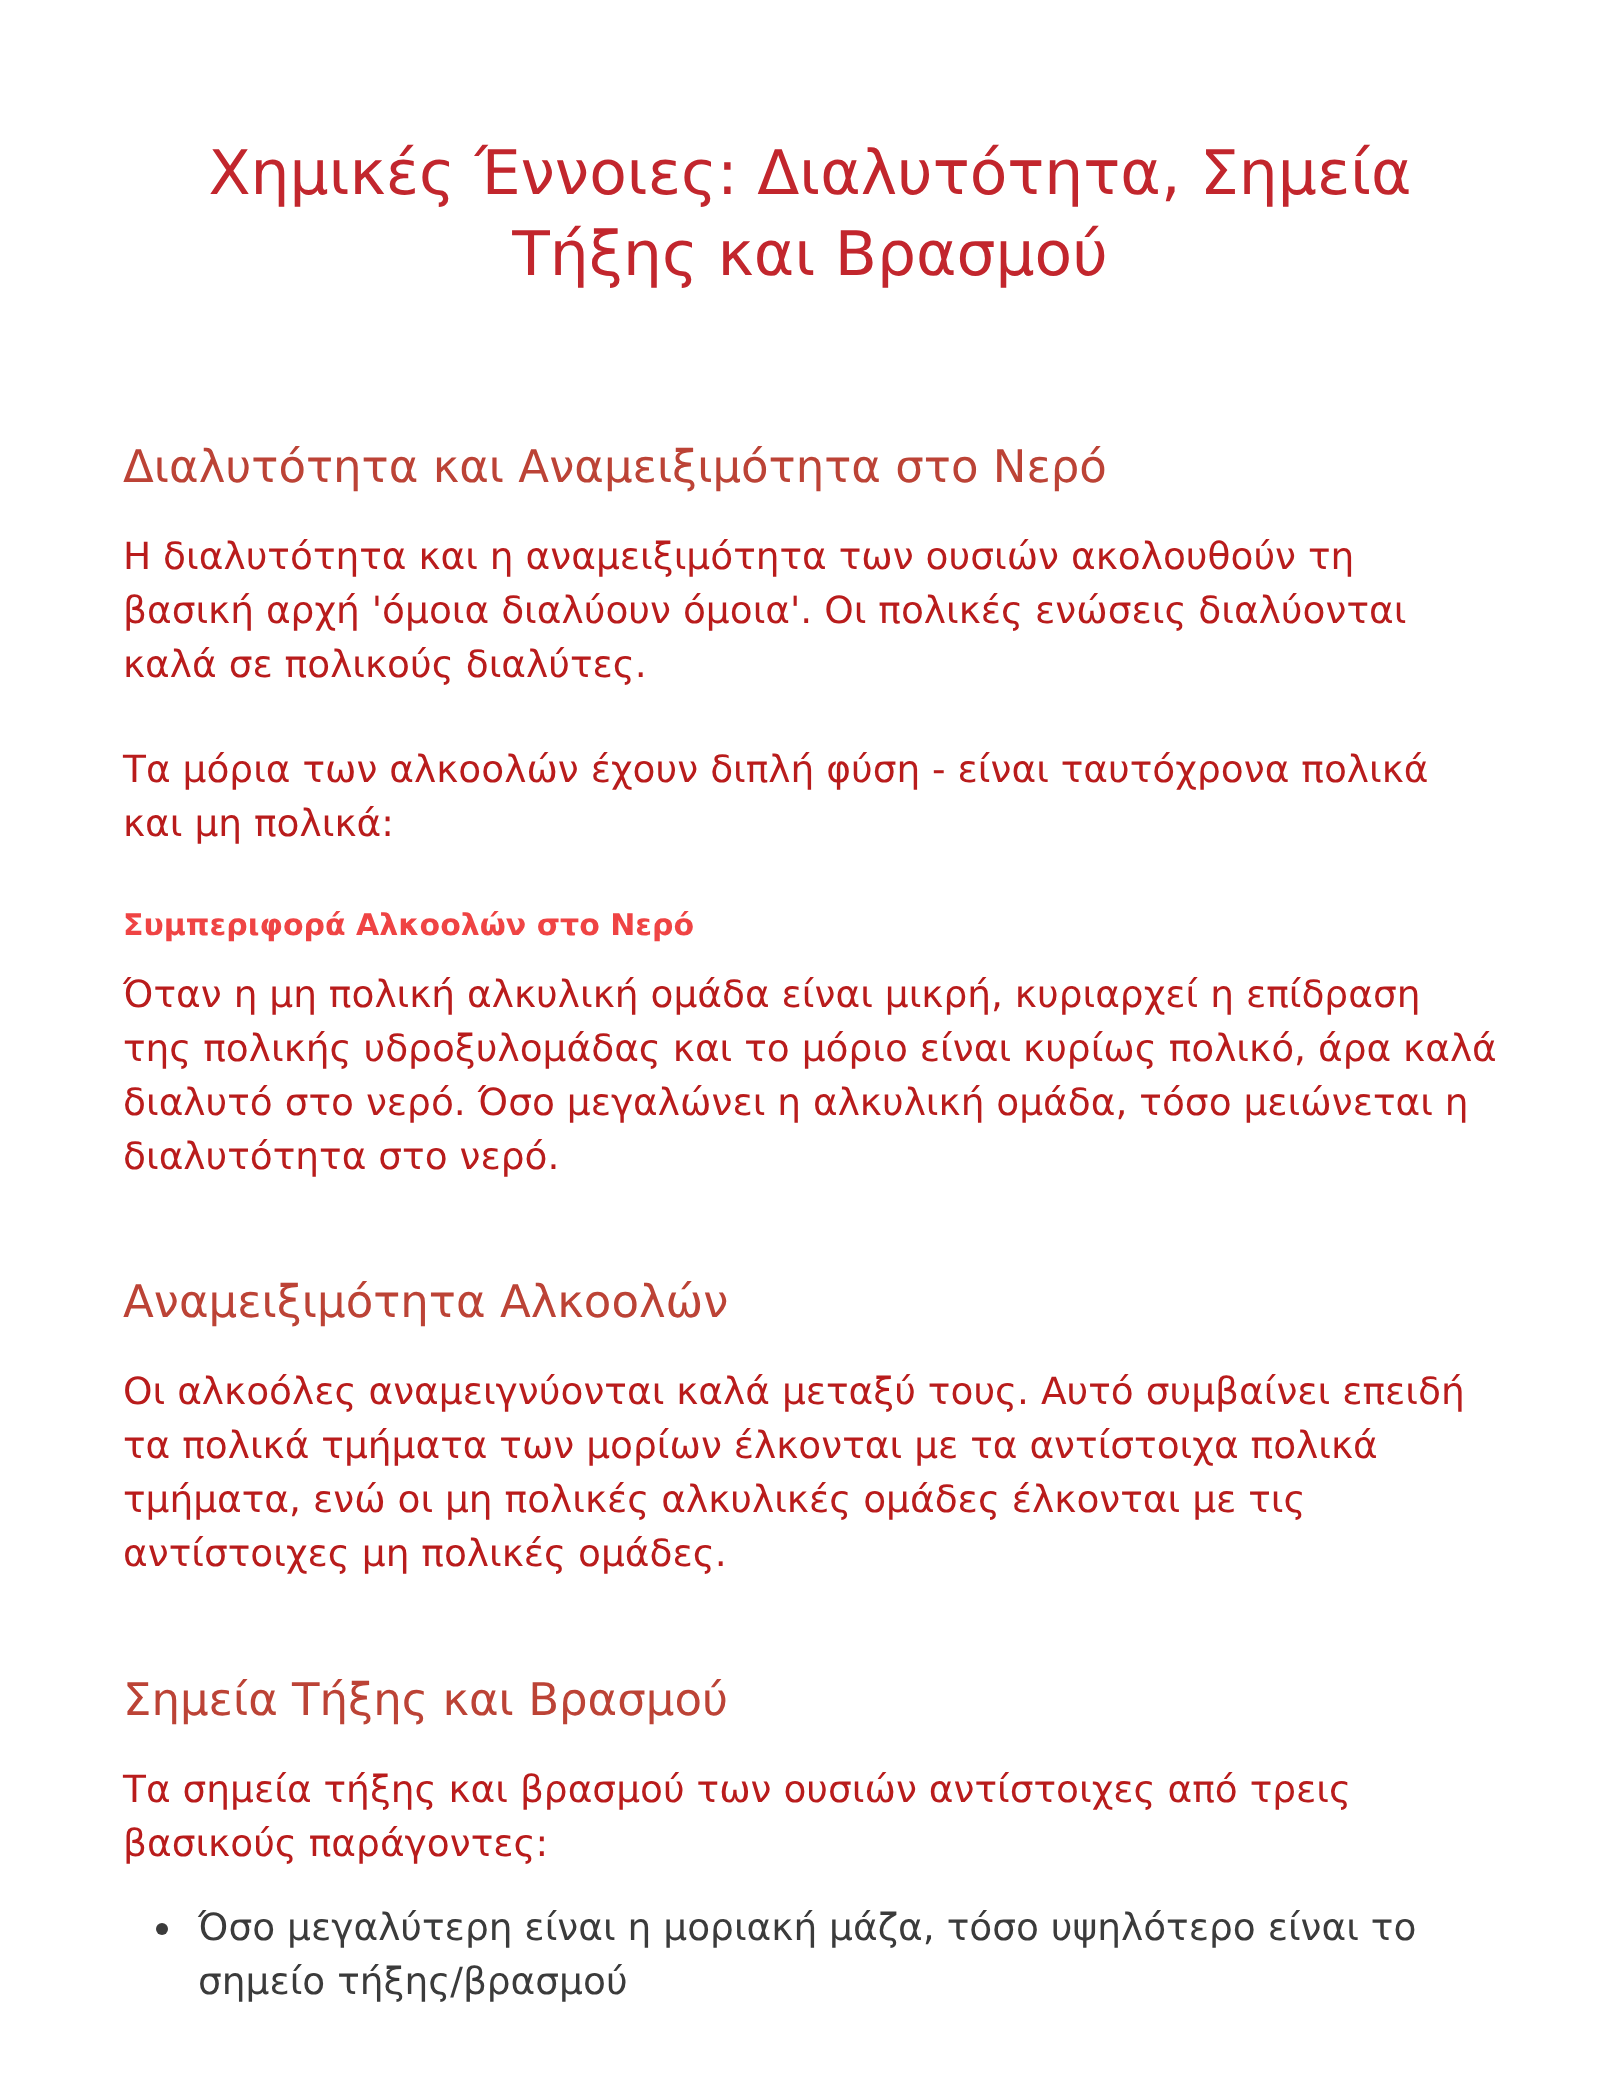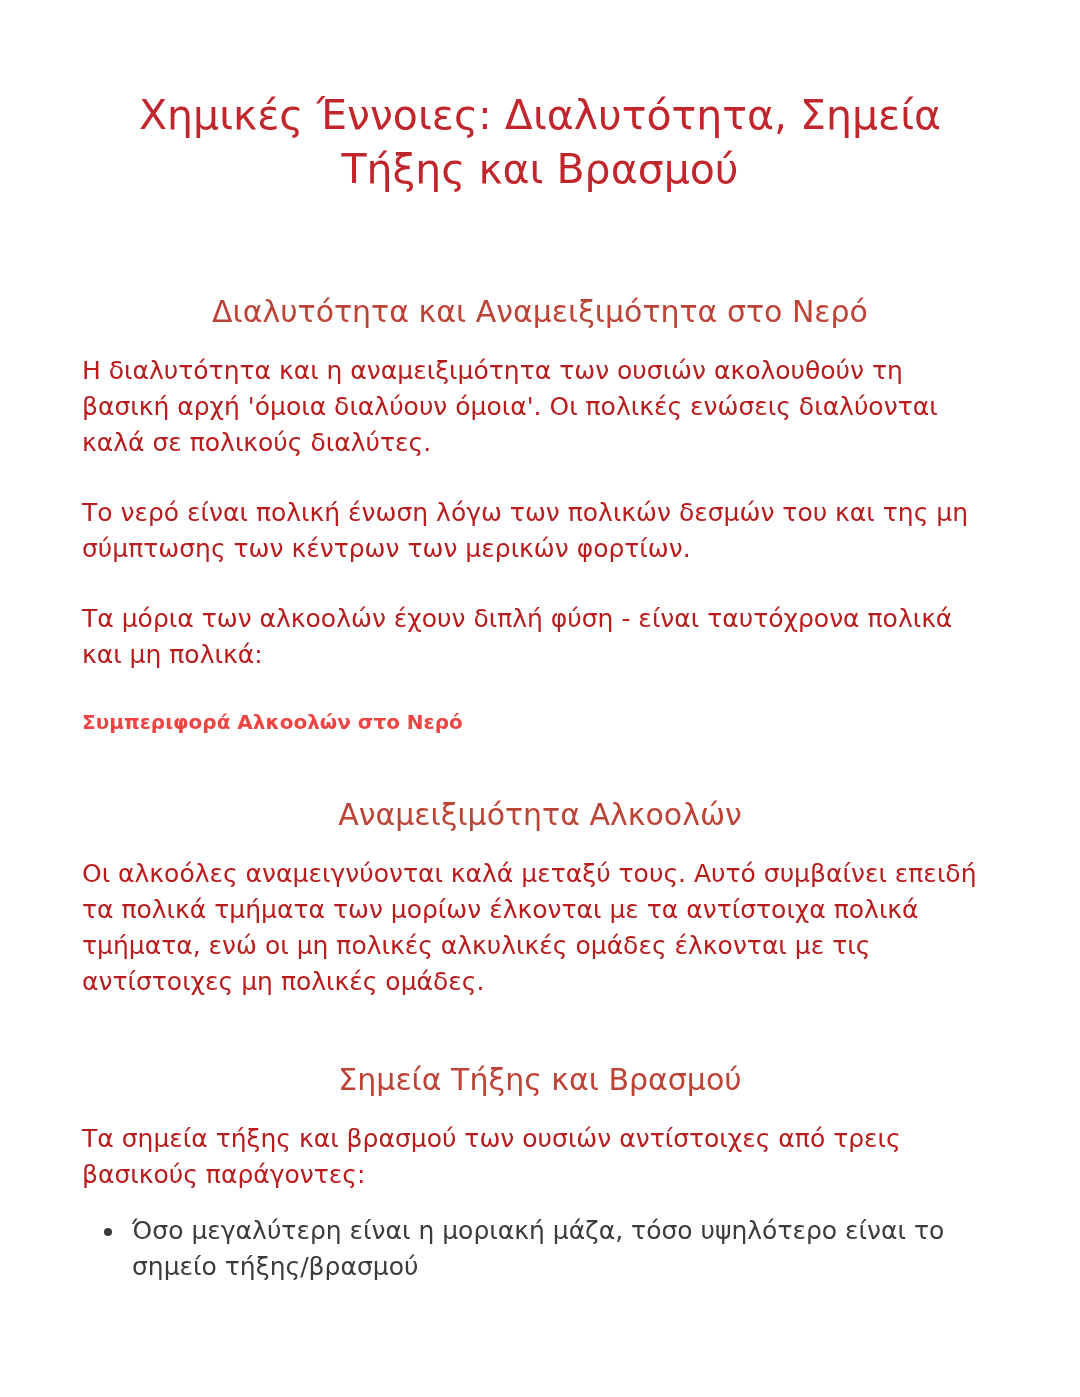--- a/index.html
+++ b/index.html
@@ -29,21 +29,20 @@
   .content {
     margin-top: 96px;
     max-width: 918px;
   }
   h2.section-heading {
     font-size: 30px;
     font-weight: 400;
     color: #bc4336;
     line-height: 1.3;
     margin: 60px 0 22px 0;
-    text-align: center;
   }
   h2.section-heading.first {
     margin-top: 0;
   }
   h3.sub-heading {
     font-size: 20px;
     font-weight: 700;
     color: #ef4444;
     line-height: 1.3;
     margin: 36px 0 16px 0;
@@ -77,26 +76,26 @@
 <div class="page">
 
   <h1 class="doc-title">Χημικές Έννοιες: Διαλυτότητα, Σημεία Τήξης και Βρασμού</h1>
 
   <div class="content">
 
     <h2 class="section-heading first">Διαλυτότητα και Αναμειξιμότητα στο Νερό</h2>
 
     <p class="body-text">Η διαλυτότητα και η αναμειξιμότητα των ουσιών ακολουθούν τη βασική αρχή 'όμοια διαλύουν όμοια'. Οι πολικές ενώσεις διαλύονται καλά σε πολικούς διαλύτες.</p>
 
-    <p class="body-text">Το νερό είναι πολική ένωση λόγω των πολικών δεσμών του και της μη σύμπτωσης των κέντρων των μερικών φορτίων.</p>
 
     <p class="body-text tight">Τα μόρια των αλκοολών έχουν διπλή φύση - είναι ταυτόχρονα πολικά και μη πολικά:</p>
 
     <h3 class="sub-heading">Συμπεριφορά Αλκοολών στο Νερό</h3>
 
+    <p class="body-text">Όταν η μη πολική αλκυλική ομάδα είναι μικρή, κυριαρχεί η επίδραση της πολικής υδροξυλομάδας και το μόριο είναι κυρίως πολικό, άρα καλά διαλυτό στο νερό. Όσο μεγαλώνει η αλκυλική ομάδα, τόσο μειώνεται η διαλυτότητα στο νερό.</p>
 
     <h2 class="section-heading">Αναμειξιμότητα Αλκοολών</h2>
 
     <p class="body-text">Οι αλκοόλες αναμειγνύονται καλά μεταξύ τους. Αυτό συμβαίνει επειδή τα πολικά τμήματα των μορίων έλκονται με τα αντίστοιχα πολικά τμήματα, ενώ οι μη πολικές αλκυλικές ομάδες έλκονται με τις αντίστοιχες μη πολικές ομάδες.</p>
 
     <h2 class="section-heading">Σημεία Τήξης και Βρασμού</h2>
 
     <p class="body-text tight">Τα σημεία τήξης και βρασμού των ουσιών αντίστοιχες από τρεις βασικούς παράγοντες:</p>
 
     <ul class="bullet-list">

